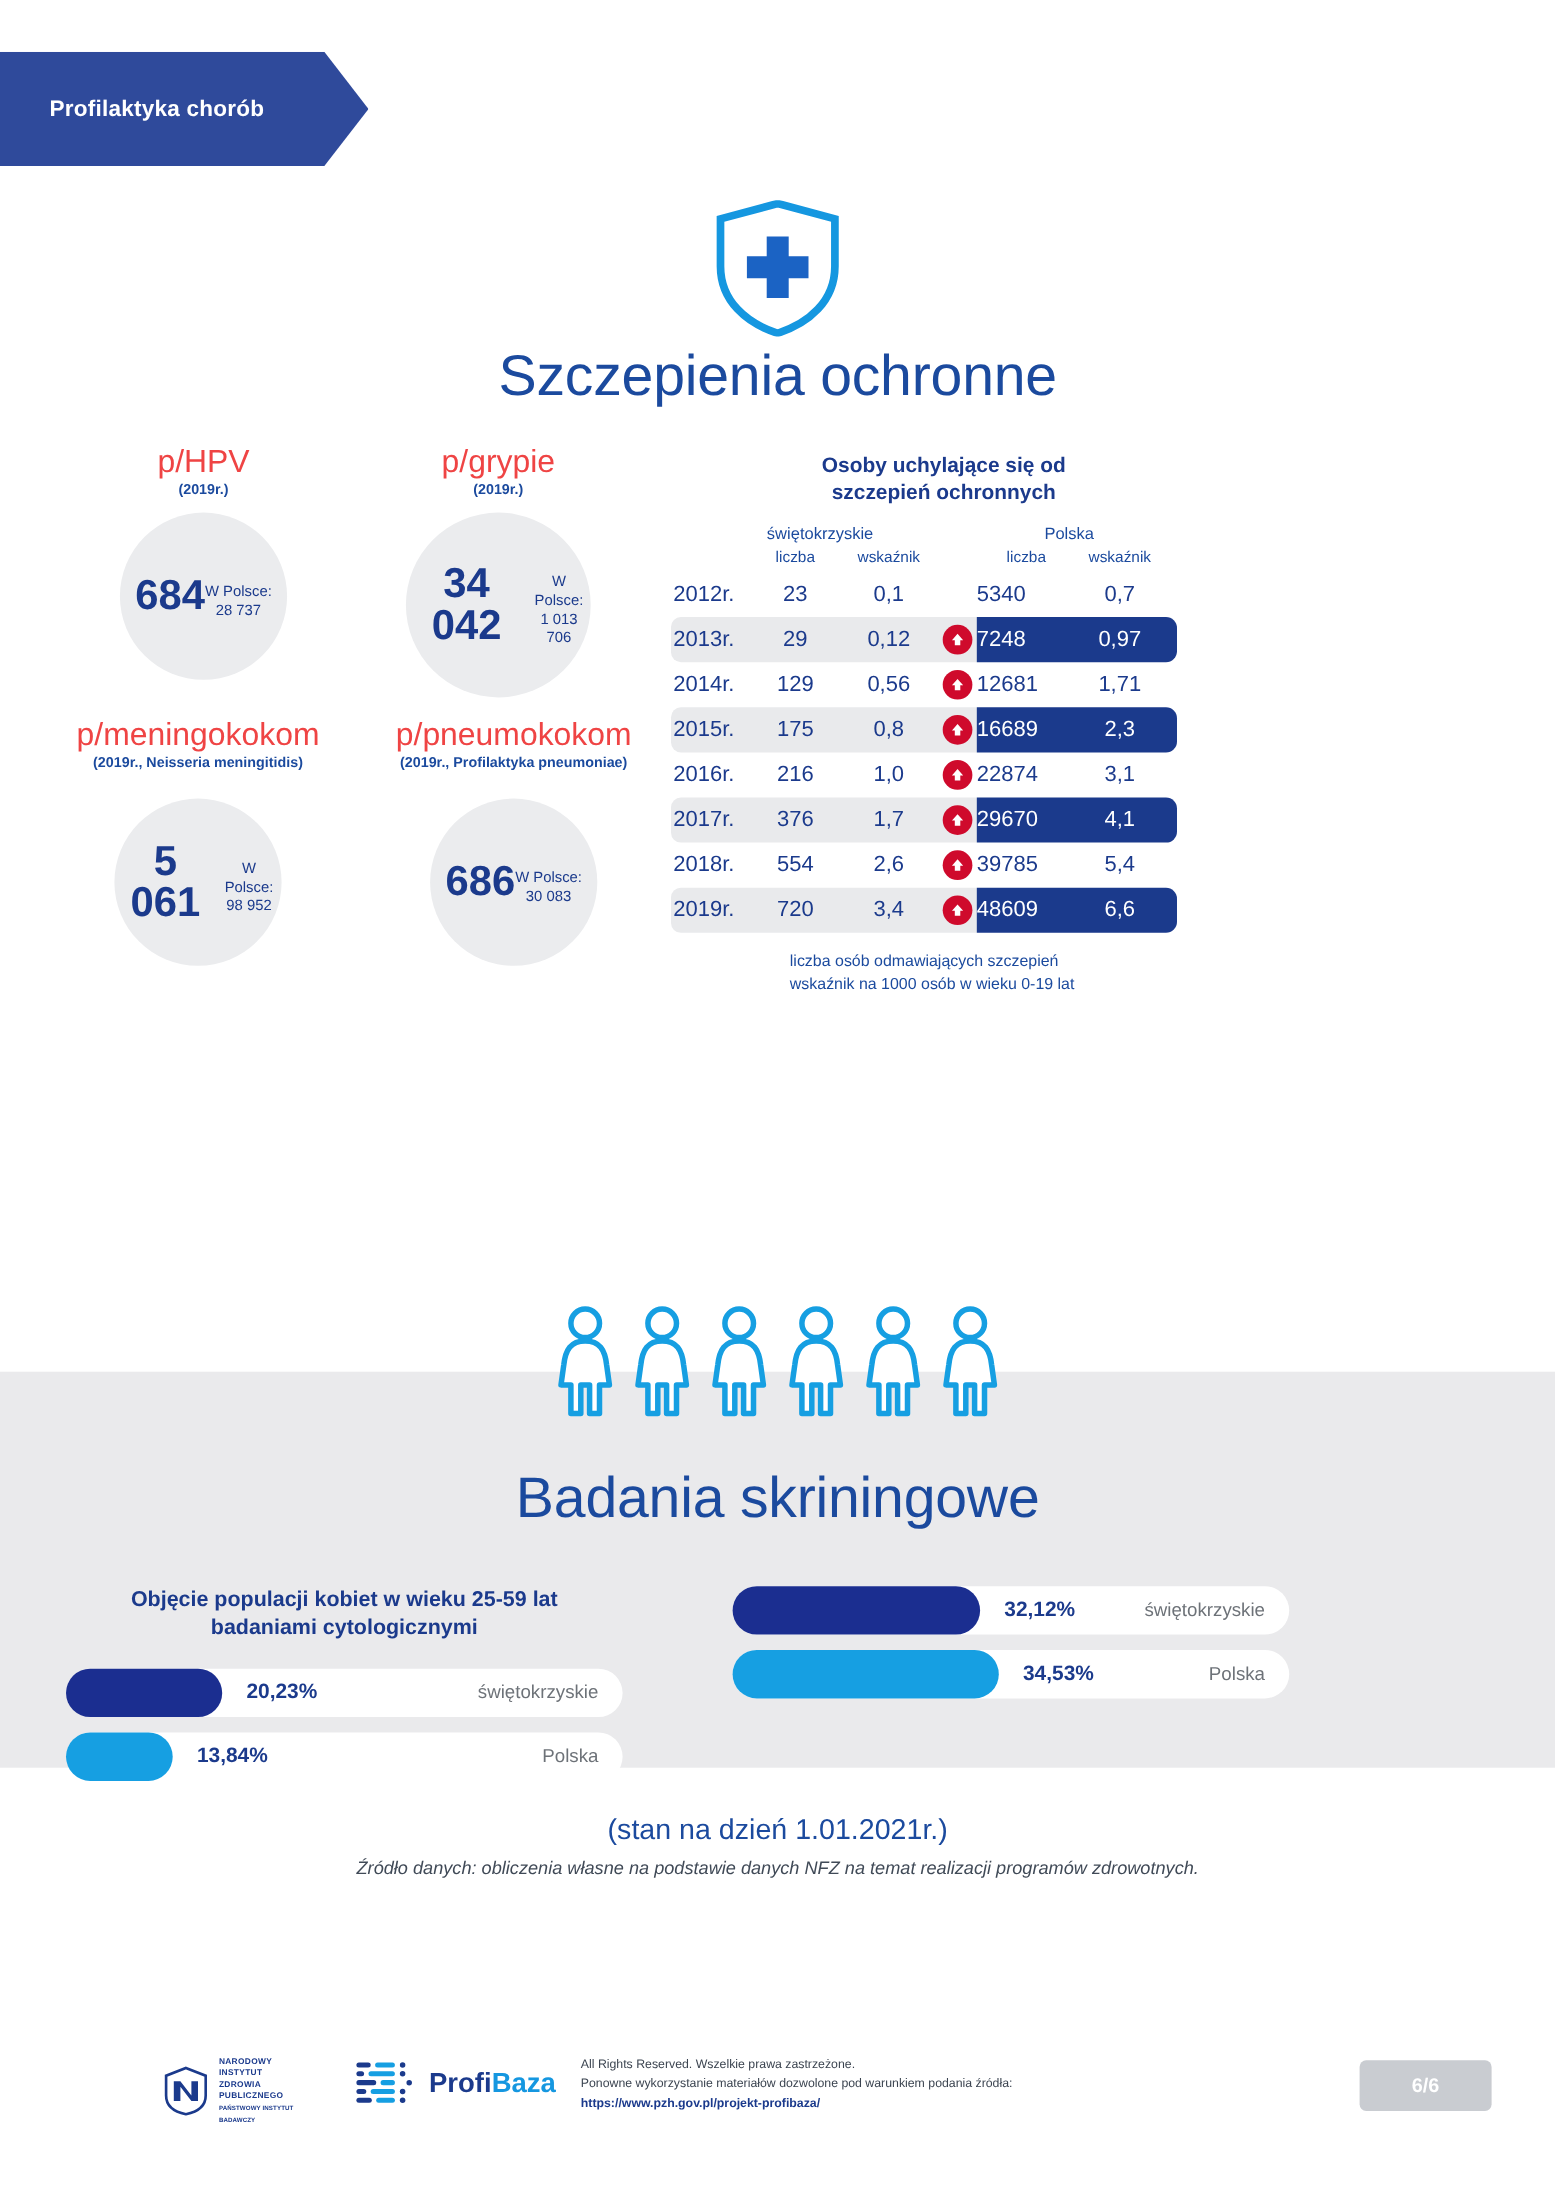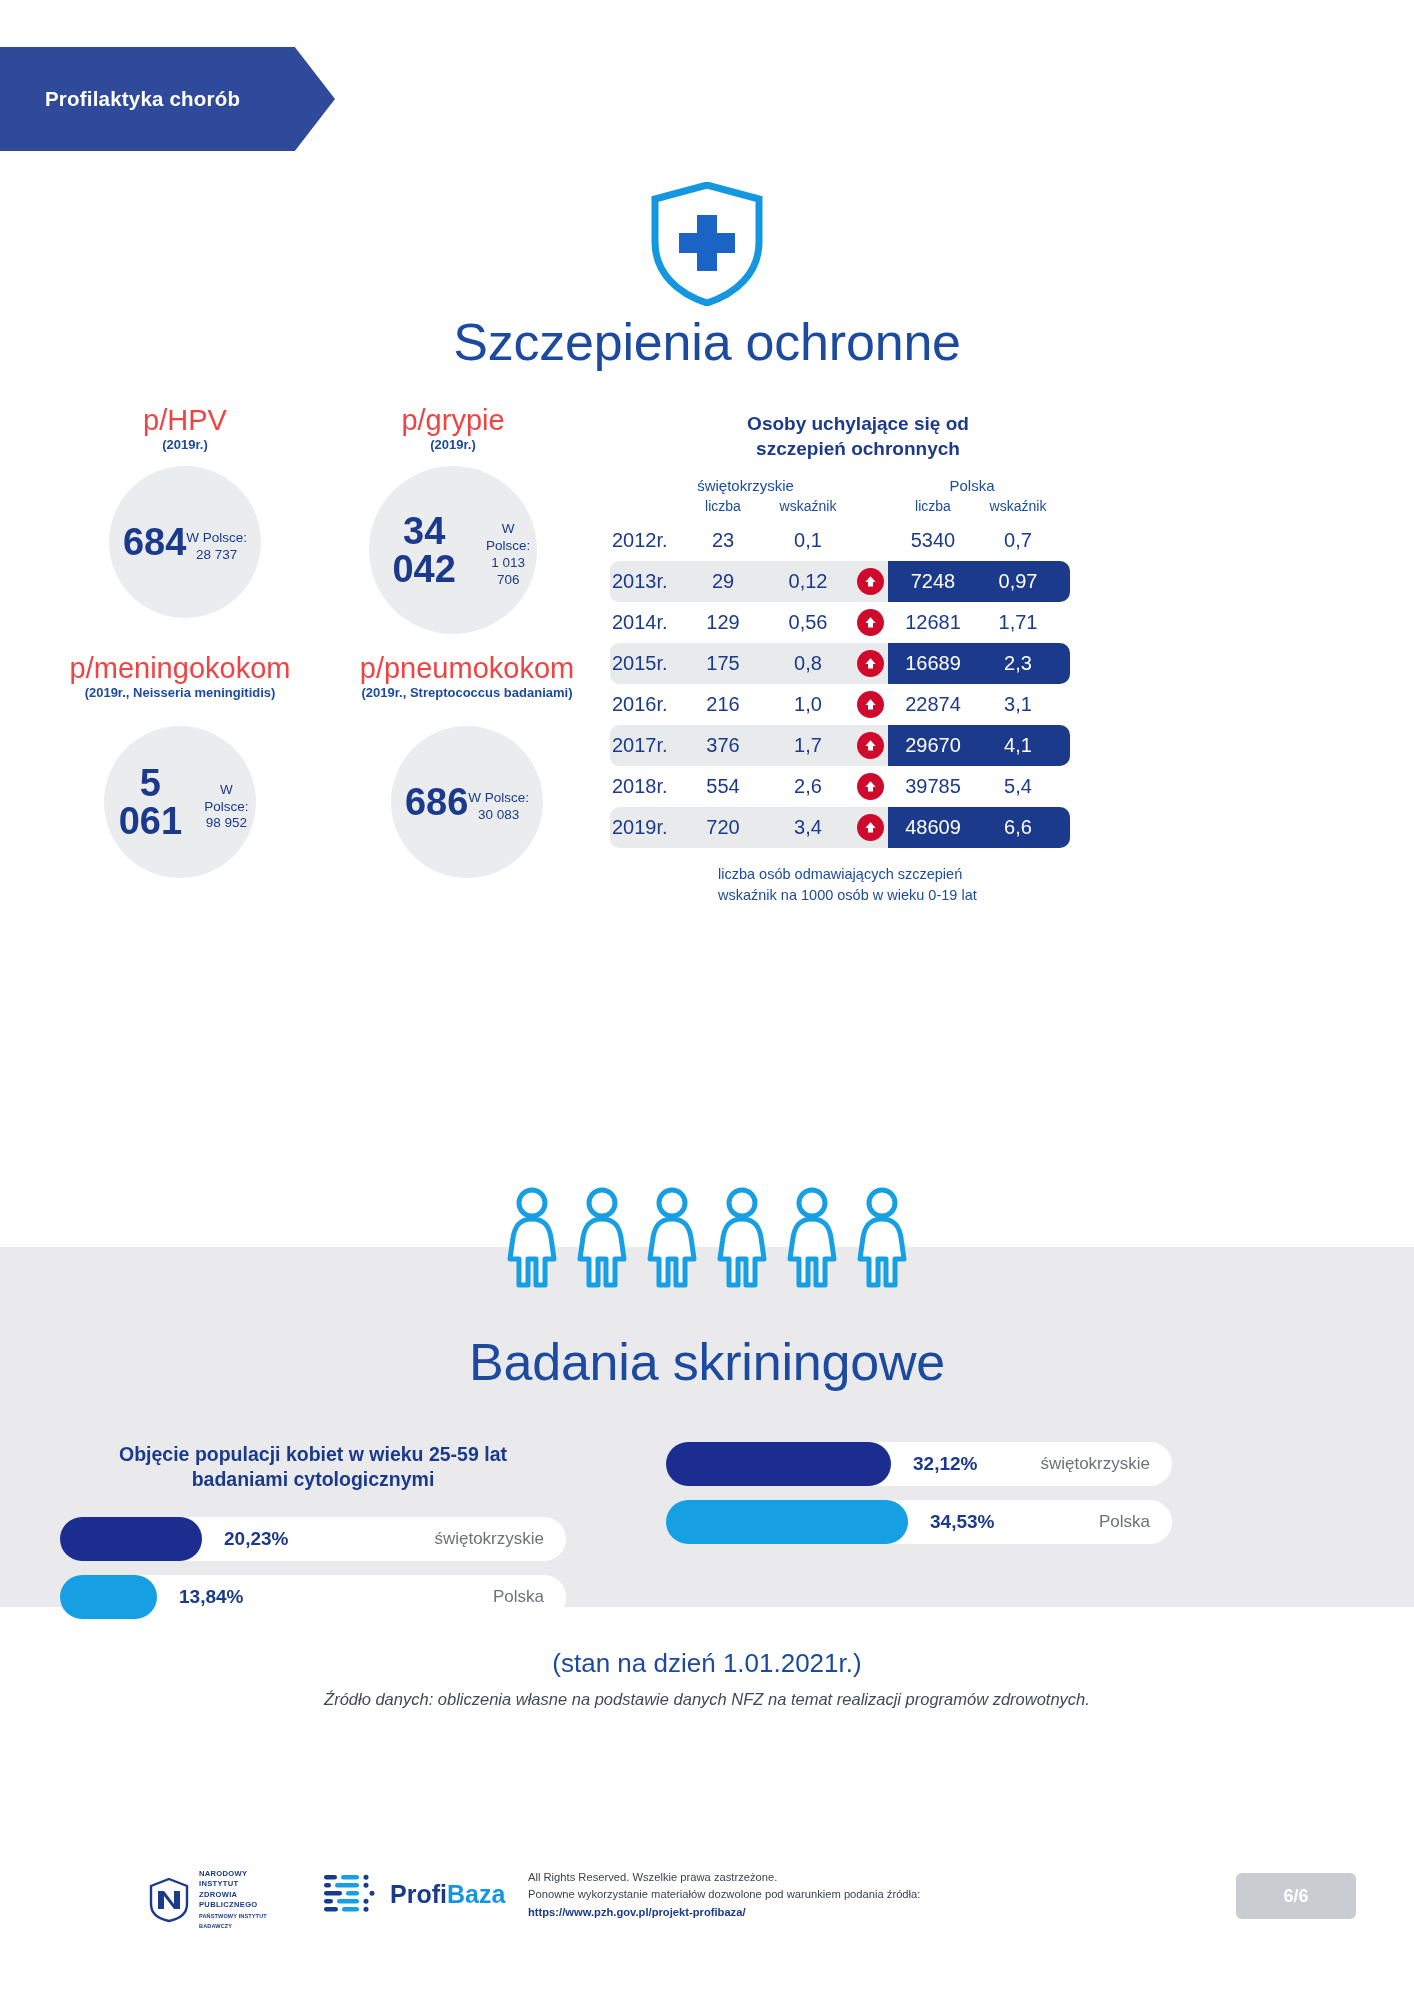--- a/index.html
+++ b/index.html
@@ -157,21 +157,21 @@
     width:182px; height:100%;
     background:#1b3a8c;
     border-radius:0 10px 10px 0;
     z-index:0;
   }
   .trow > span { position:relative; z-index:2; }
   .c-year { width:72px; padding-left:2px; }
   .c-a { width:82px; text-align:center; }
   .c-b { width:88px; text-align:center; }
   .c-arrow { width:36px; display:flex; justify-content:center; align-items:center; }
-  .c-c { width:90px; text-align:center; }
+  .c-c { width:90px; text-align:left; }
   .c-d { width:80px; text-align:center; }
   .trow.hi .c-c, .trow.hi .c-d { color:#ffffff; }
   .arrow-icon {
     width:27px; height:27px;
     border-radius:50%;
     background:#cf0a2c;
     display:flex; align-items:center; justify-content:center;
   }
   .arrow-icon svg { display:block; }
   .table-note {
@@ -366,21 +366,21 @@
         <div class="c-big">5 061</div>
         <div class="c-small">
           <span>W Polsce:</span><br>
           <span>98 952</span>
         </div>
       </div>
     </div>
 
     <div class="circle-col" style="left:282px; top:248px; width:290px;">
       <div class="c-label">p/pneumokokom</div>
-      <div class="c-sub">(2019r., Streptococcus badaniami)</div>
+      <div class="c-sub">(2019r., Profilaktyka pneumoniae)</div>
       <div class="c-circle" style="margin-top:26px;">
         <div class="c-big">686</div>
         <div class="c-small">
           <span>W Polsce:</span><br>
           <span>30 083</span>
         </div>
       </div>
     </div>
 
   </div>

